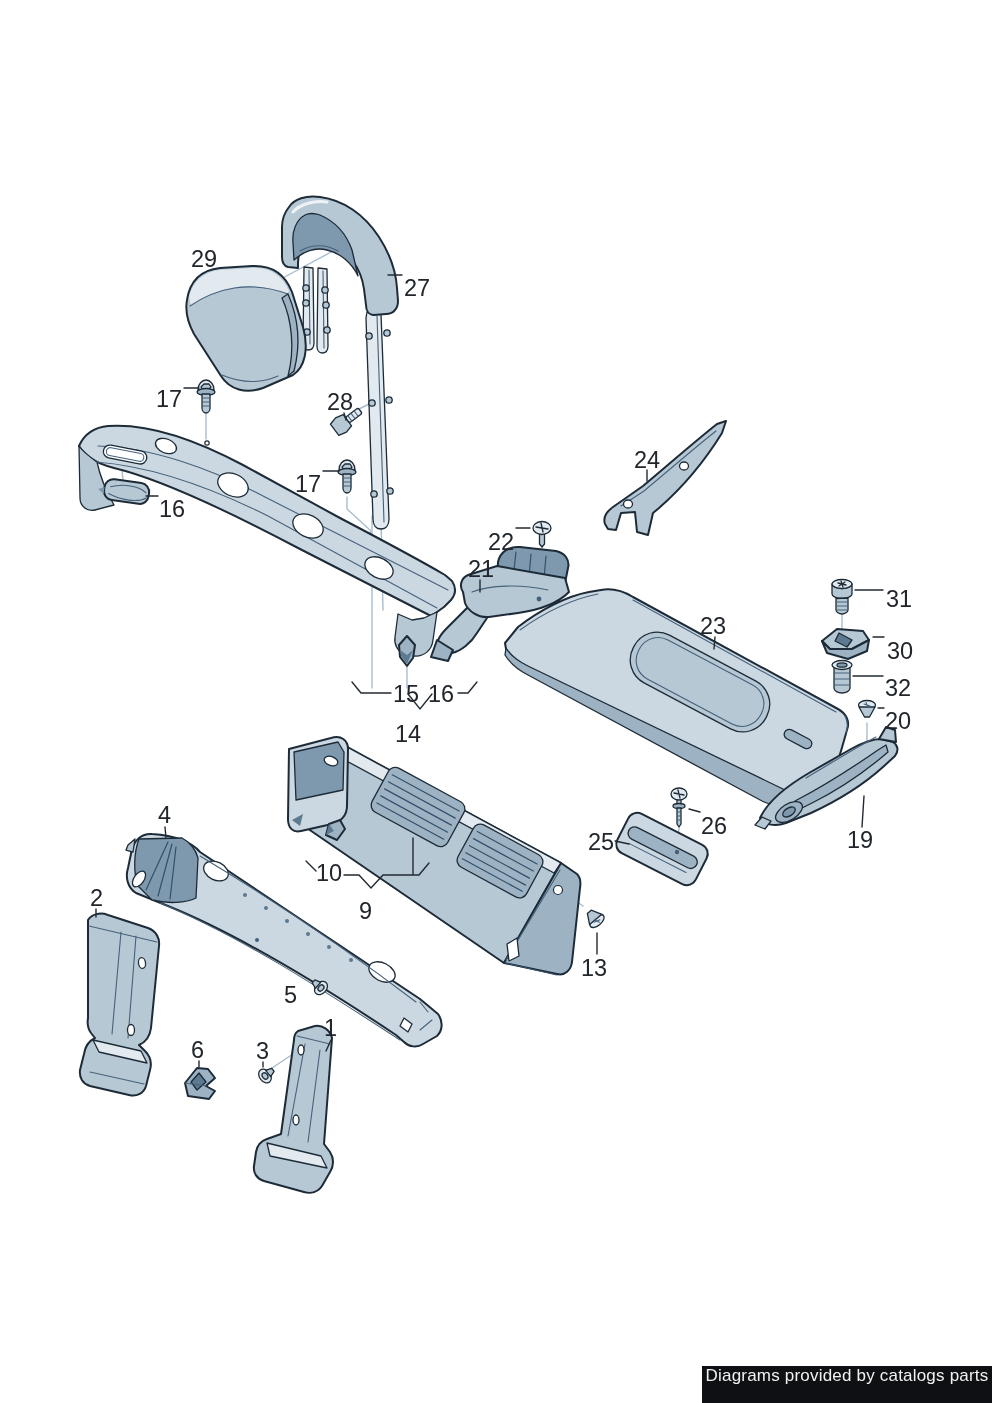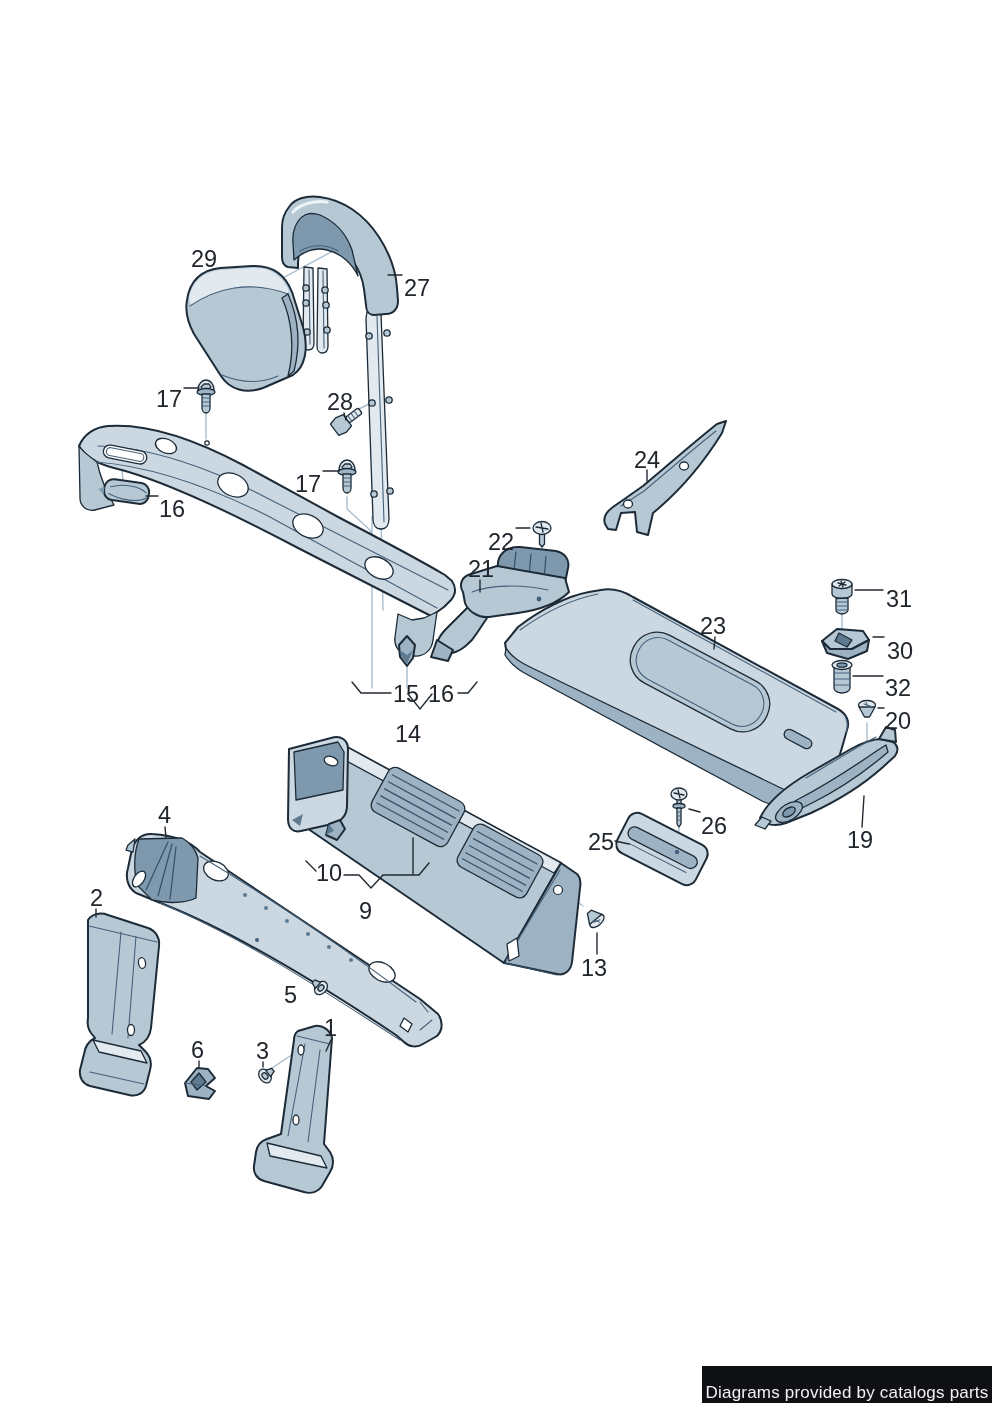--- a/index.html
+++ b/index.html
@@ -13,21 +13,21 @@
   .s2{stroke:#1c2b37;stroke-width:2;stroke-linejoin:round;stroke-linecap:round}
   .s1{stroke:#1c2b37;stroke-width:1.3;stroke-linejoin:round;stroke-linecap:round}
   .sIn{stroke:#46617a;stroke-width:1.1;fill:none;stroke-linecap:round}
   .sDk{stroke:#33506a;stroke-width:1.2;fill:none;stroke-linecap:round}
   .sL{stroke:#a6bdcf;stroke-width:1.4;fill:none;stroke-linecap:round}
   .sT{stroke:#222a31;stroke-width:1.4;fill:none;stroke-linecap:round}
   .hole{fill:#ffffff;stroke:#1c2b37;stroke-width:1.2}
   .dot{fill:#44607a}
   text.lbl{font-family:"Liberation Sans","DejaVu Sans",sans-serif;font-size:23.5px;fill:#20262c}
   .credit{position:absolute;left:702px;top:1366px;width:290px;height:37px;background:#0e1013;
-          color:#f1f1f1;display:flex;align-items:flex-end;justify-content:center;
+          color:#f1f1f1;display:flex;align-items:flex-start;justify-content:center;
           font-size:17px;letter-spacing:.2px;}
 </style>
 </head>
 <body>
 
 <div class="stage">
 <svg width="992" height="1403" viewBox="0 0 992 1403">
 
   <defs>
     <g id="sw17">

